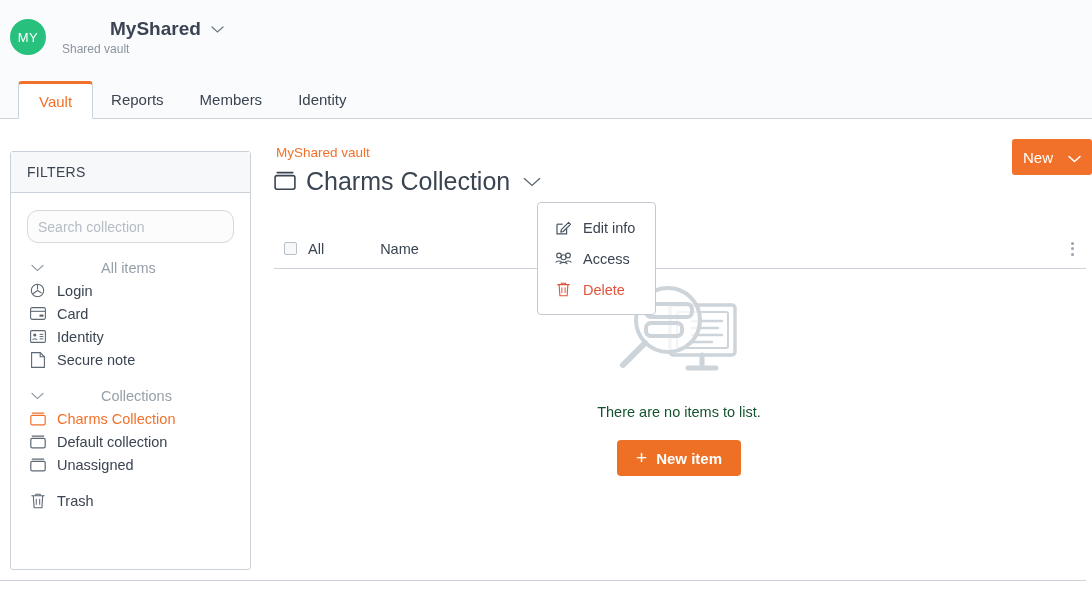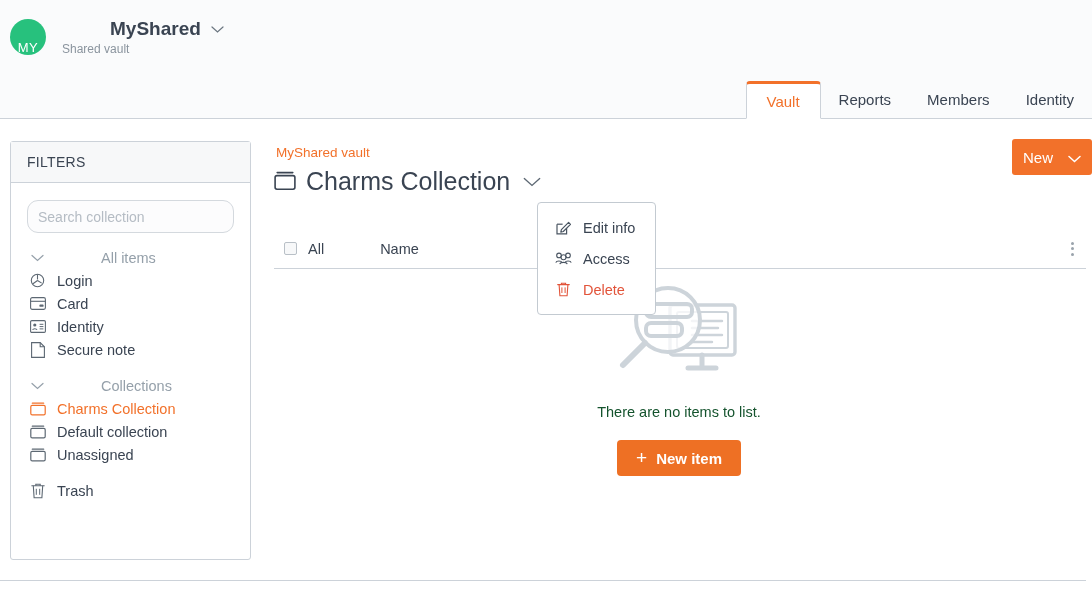--- a/index.html
+++ b/index.html
@@ -15,21 +15,21 @@
   .app-header {
     position: absolute; left: 0; top: 0; width: 1092px; height: 74px;
     background: #fafbfc;
     display: flex; align-items: center;
     padding-left: 10px;
   }
   .avatar {
     width: 36px; height: 36px; border-radius: 50%;
     background: #27c17d;
     color: #ffffff;
-    display: flex; align-items: flex-end; justify-content: center;
+    display: flex; align-items: center; justify-content: center;
     font-size: 13px; letter-spacing: .5px;
     flex: 0 0 auto;
   }
   .acct-text { margin-left: 16px; line-height: 1; }
   .acct-name-row { display: flex; align-items: center; }
   .acct-name {
     font-size: 19px; color: #3a4452; font-weight: 700; margin-left: 48px;
   }
   .acct-sub {
     font-size: 12px; color: #8a949e; margin-top: 5px;
@@ -40,21 +40,20 @@
   }
   .chev svg { display: block; }
 
   
   .tabbar {
     position: absolute; left: 0; top: 74px; width: 1092px; height: 45px;
     background: #fafbfc;
     border-bottom: 1px solid #ccd2d9;
     display: flex; align-items: flex-end;
     padding-left: 18px;
-    justify-content: flex-end;
   }
   .tab {
     font-size: 15px; color: #3a4452;
     padding: 0 18px; height: 37px;
     display: flex; align-items: center;
     position: relative;
     cursor: pointer;
   }
   .tab.active {
     color: #f2712a;
@@ -69,21 +68,21 @@
   }
 
   
   .page {
     position: absolute; left: 0; top: 119px; width: 1092px; height: 472px;
     background: #ffffff;
   }
 
   
   .sidebar {
-    position: absolute; left: 10px; top: 22px;
+    position: absolute; left: 10px; top: 32px;
     width: 241px; height: 419px;
     background: #ffffff;
     border: 1px solid #ccd2d9;
     border-radius: 3px;
   }
   .filters-head {
     height: 41px;
     background: #f7f8f9;
     border-bottom: 1px solid #ccd2d9;
     display: flex; align-items: center;

